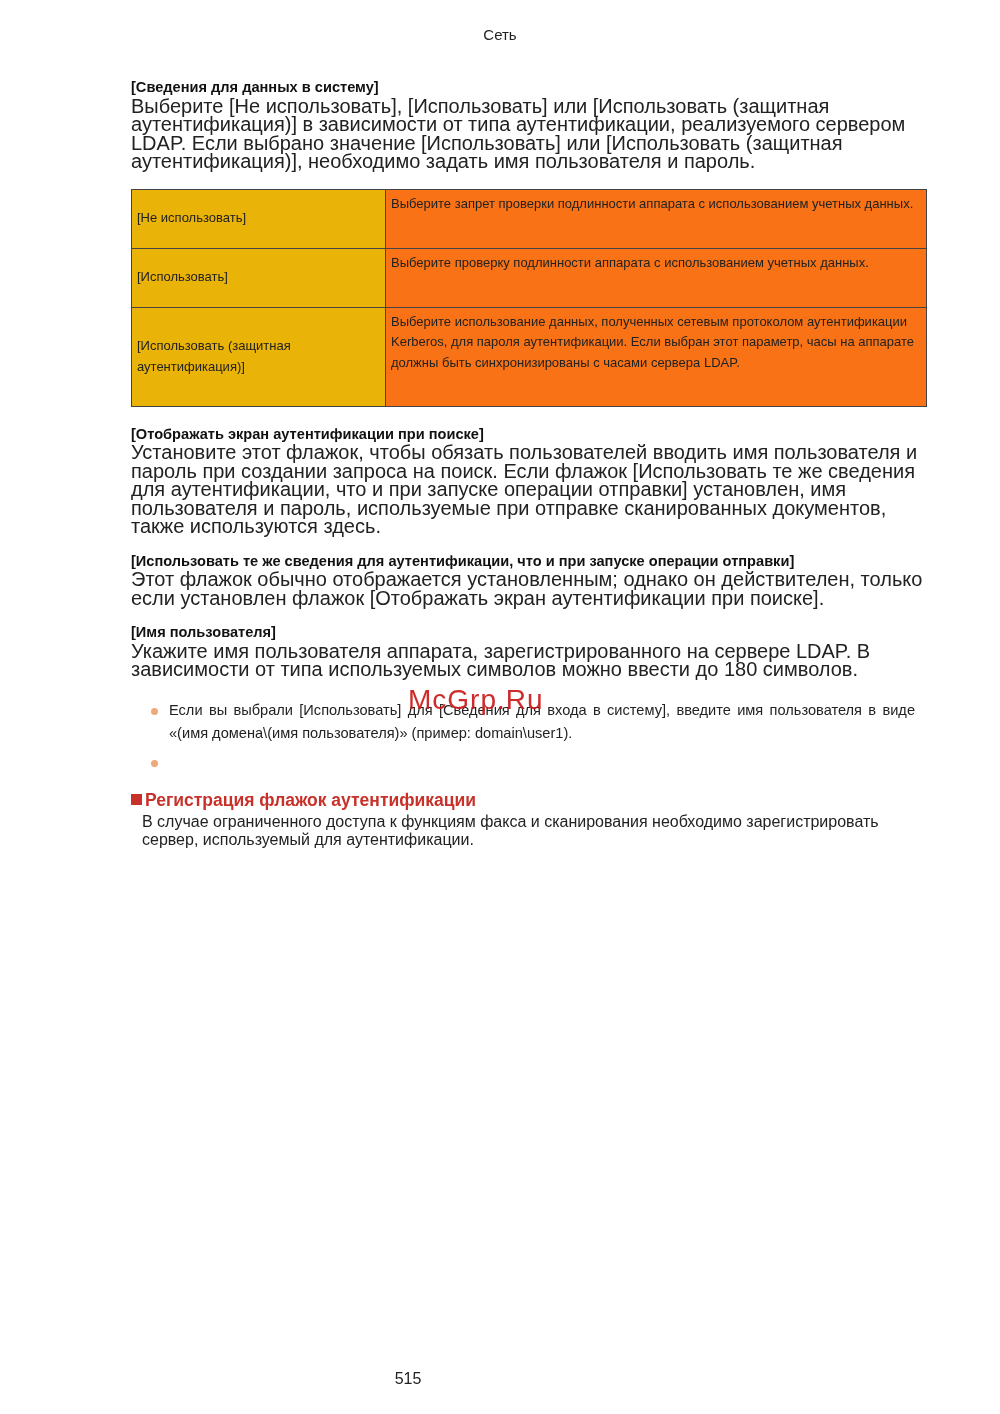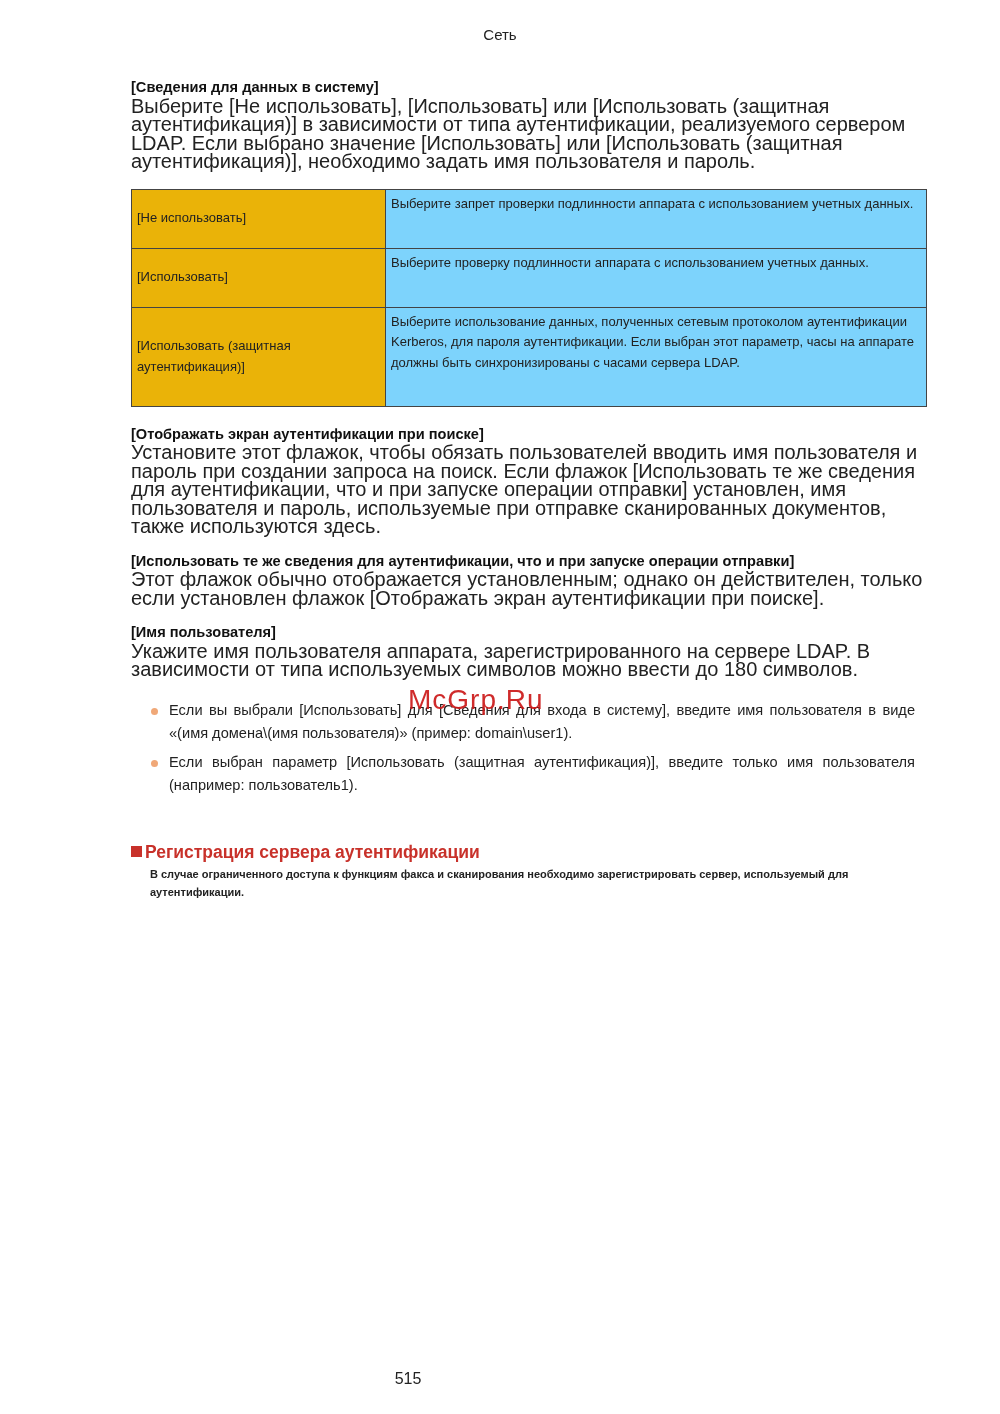--- a/index.html
+++ b/index.html
@@ -15,39 +15,39 @@
   .content { position: absolute; left: 131px; top: 78px; width: 796px; }
   .sec { margin: 0 0 16px 0; }
   .sec h4 { margin: 0; font-size: 14.6px; font-weight: bold; line-height: 18.5px; color: #111; }
   .sec p { margin: 0; font-size: 20px; line-height: 18.5px; }
   table.opts {
     width: 796px; border-collapse: collapse; margin: 18px 0 18px 0;
     font-size: 13px; line-height: 20.5px;
   }
   table.opts td { border: 1px solid #444; vertical-align: middle; padding: 4px 5px; }
   table.opts td.k { width: 243px; background: #eab308; }
-  table.opts td.v { background: #7dd3fc; vertical-align: top; }
+  table.opts td.v { background: #f97316; vertical-align: top; }
   table.opts tr.r1 td { height: 50px; }
   table.opts tr.r2 td { height: 50px; }
   table.opts tr.r3 td { height: 90px; }
   ul.notes { list-style: none; margin: 20px 12px 6px 0; padding: 0 0 0 0; }
   ul.notes li {
     position: relative; padding-left: 38px; font-size: 14.6px; line-height: 23px;
     text-align: justify; margin-bottom: 6px;
   }
   ul.notes li .dot {
     position: absolute; left: 20px; top: 9px; width: 7px; height: 7px; border-radius: 50%;
     background: #f0a878;
   }
   .h2 {
     margin-top: 44px; font-size: 17.5px; font-weight: bold; color: #c8312a;
     display: flex; align-items: center; line-height: 22px;
   }
   .h2 .sq { width: 11px; height: 11px; background: #c8312a; margin-right: 3px; display: inline-block; }
-  .h2-body { margin: 2px 0 0 19px; font-size: 11px; line-height: 18.5px; font-weight: bold; }
+  .h2-body { margin: 2px 0 0 11px; font-size: 16px; line-height: 18.5px; }
   .watermark {
     position: absolute; left: 408px; top: 684px; font-size: 28px; color: #cc1a1a;
     font-family: "Liberation Sans", sans-serif; letter-spacing: 1px; opacity: 0.92;
   }
   .footer {
     position: absolute; top: 1370px; left: 0; width: 816px; text-align: center; font-size: 16px;
   }
 </style>
 </head>
 <body>
@@ -91,29 +91,28 @@
   <div class="sec" style="margin-bottom:0">
     <h4>[Имя пользователя]</h4>
     <p>Укажите имя пользователя аппарата, зарегистрированного на сервере LDAP. В зависимости от типа используемых символов можно ввести до 180 символов.</p>
     <ul class="notes">
       <li>
         <span class="dot"></span>
         <span>Если вы выбрали [Использовать] для [Сведения для входа в систему], введите имя пользователя в виде «(имя домена\(имя пользователя)» (пример: domain\user1).</span>
       </li>
       <li>
         <span class="dot"></span>
-        <span>Если выбран параметр [Использовать (защитная аутентификация)], введите только имя пользователя (например: пользователь1).</span>
       </li>
     </ul>
   </div>
 
 
 
   <div class="h2">
     <span class="sq"></span>
-    <span>Регистрация сервера аутентификации</span>
+    <span>Регистрация флажок аутентификации</span>
   </div>
   <div class="h2-body">В случае ограниченного доступа к функциям факса и сканирования необходимо зарегистрировать сервер, используемый для аутентификации.</div>
 </div>
 
 <div class="watermark">McGrp.Ru</div>
 
 <div class="footer">515</div>
 
 </body></html>

